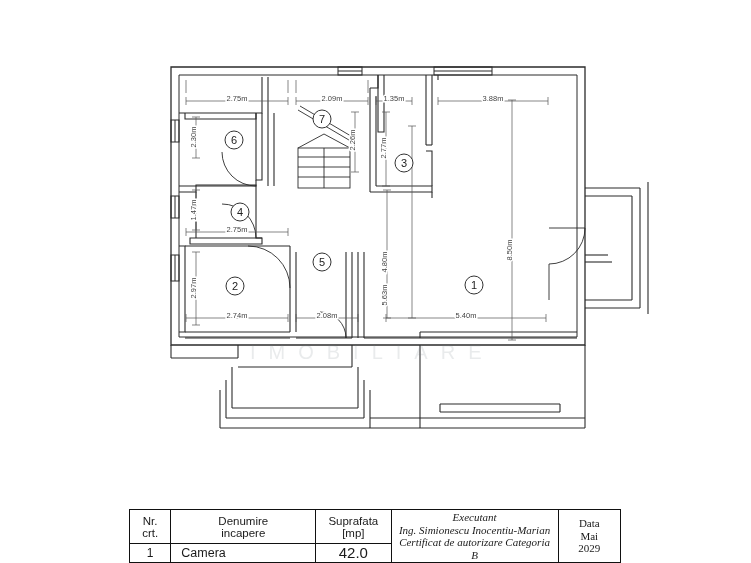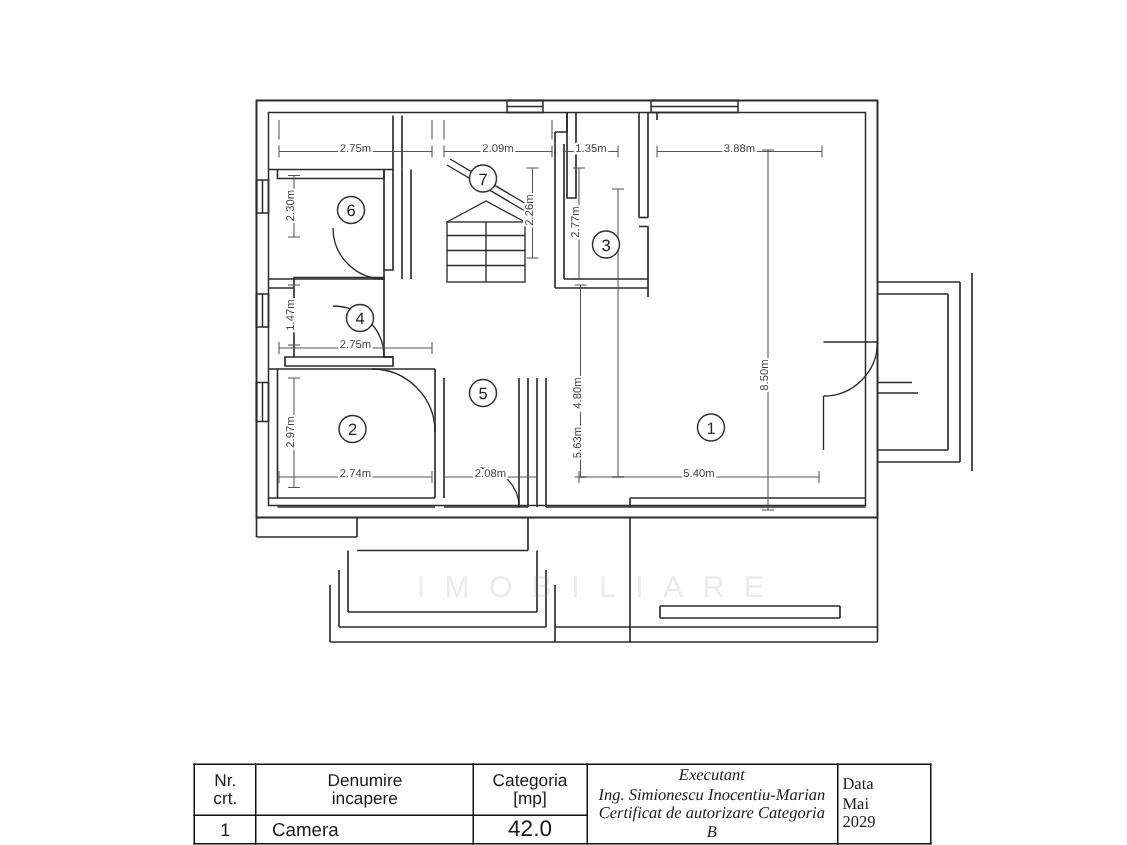--- a/index.html
+++ b/index.html
@@ -54,27 +54,25 @@
     letter-spacing: 4px;
     color: rgba(120,128,136,0.13);
     line-height: 130px;
     text-align: center;
   }
   #watermark .wm-sub {
     position: absolute;
     left: 0;
     top: 136px;
     width: 300px;
-    text-align: center;
     font-family: "Liberation Sans", sans-serif;
     font-size: 20px;
     font-weight: normal;
     letter-spacing: 13px;
     color: rgba(120,128,136,0.16);
-    margin-top: 40px;
   }
   
   #legendTable {
     position: absolute;
     left: 129px;
     top: 509px;
     width: 492px;
     border-collapse: collapse;
     font-family: "Liberation Sans", sans-serif;
   }
@@ -103,21 +101,21 @@
   #legendTable .c-exe {
     width: 182px;
     text-align: center;
     font-family: "Liberation Serif", serif;
     font-size: 11px;
     line-height: 12.5px;
     font-style: italic;
   }
   #legendTable .c-data {
     width: 62px;
-    text-align: left;
+    text-align: center;
     font-family: "Liberation Serif", serif;
     font-size: 11px;
     line-height: 12.5px;
     margin-top: 36px;
   }
   #legendTable td.row-val-nr { text-align: center; font-size: 12px; }
   #legendTable td.row-val-den { text-align: left; padding-left: 10px; font-size: 12.5px; }
   #legendTable td.row-val-sup { text-align: center; font-size: 15px; }
   .lbl2 { display: block; }
 </style>
@@ -374,21 +372,21 @@
       <tr>
         <td class="c-nr">
           <span class="lbl2">Nr.</span>
           <span class="lbl2">crt.</span>
         </td>
         <td class="c-den">
           <span class="lbl2">Denumire</span>
           <span class="lbl2">incapere</span>
         </td>
         <td class="c-sup">
-          <span class="lbl2">Categoria</span>
+          <span class="lbl2">Suprafata</span>
           <span class="lbl2">[mp]</span>
         </td>
         <td class="c-exe" rowspan="2">
           <span class="lbl2">Executant</span>
           <span class="lbl2">Ing. Simionescu Inocentiu-Marian</span>
           <span class="lbl2">Certificat de autorizare Categoria B</span>
         </td>
         <td class="c-data" rowspan="2">
           <span class="lbl2">Data</span>
           <span class="lbl2">Mai</span>

